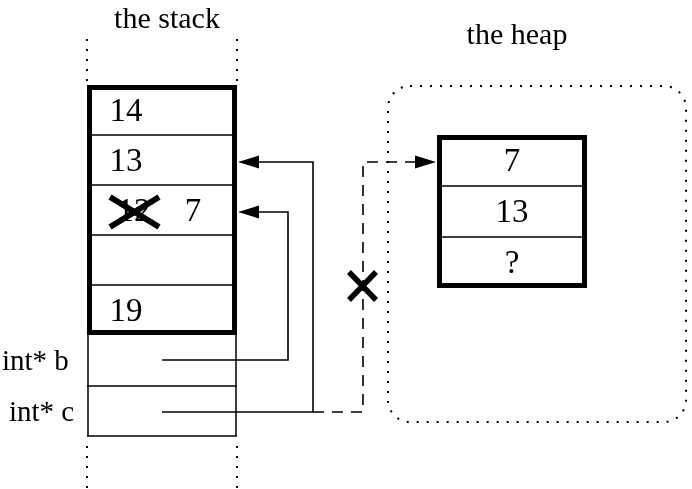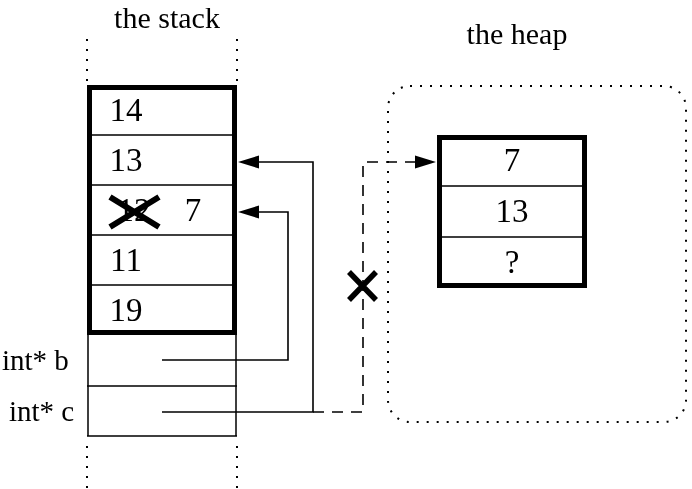--- a/index.html
+++ b/index.html
@@ -45,21 +45,20 @@
 
 <div id="diagram">
 
   <div class="abs title" style="left:87px; top:0px; width:160px">the stack</div>
   <div class="abs title" style="left:437px; top:16px; width:160px">the heap</div>
 
   <div class="abs num" style="left:89px; top:85px; width:74px">14</div>
   <div class="abs num" style="left:89px; top:135px; width:74px">13</div>
   <div class="abs num" style="left:110px; top:185px; width:48px">12</div>
   <div class="abs num" style="left:168px; top:185px; width:50px">7</div>
-  <div class="abs num" style="left:89px; top:235px; width:74px">11</div>
   <div class="abs num" style="left:89px; top:285px; width:74px">19</div>
 
   <div class="abs num" style="left:440px; top:135px; width:144px; line-height:51px">7</div>
   <div class="abs num" style="left:440px; top:186px; width:144px; line-height:51px">13</div>
   <div class="abs num" style="left:440px; top:237px; width:144px; line-height:51px">?</div>
 
   <div class="abs varlabel" style="left:2px; top:335px; width:80px">int* b</div>
   <div class="abs varlabel" style="left:9px; top:386px; width:80px">int* c</div>
 
   <svg id="linework" width="692" height="489" viewBox="0 0 692 489">

